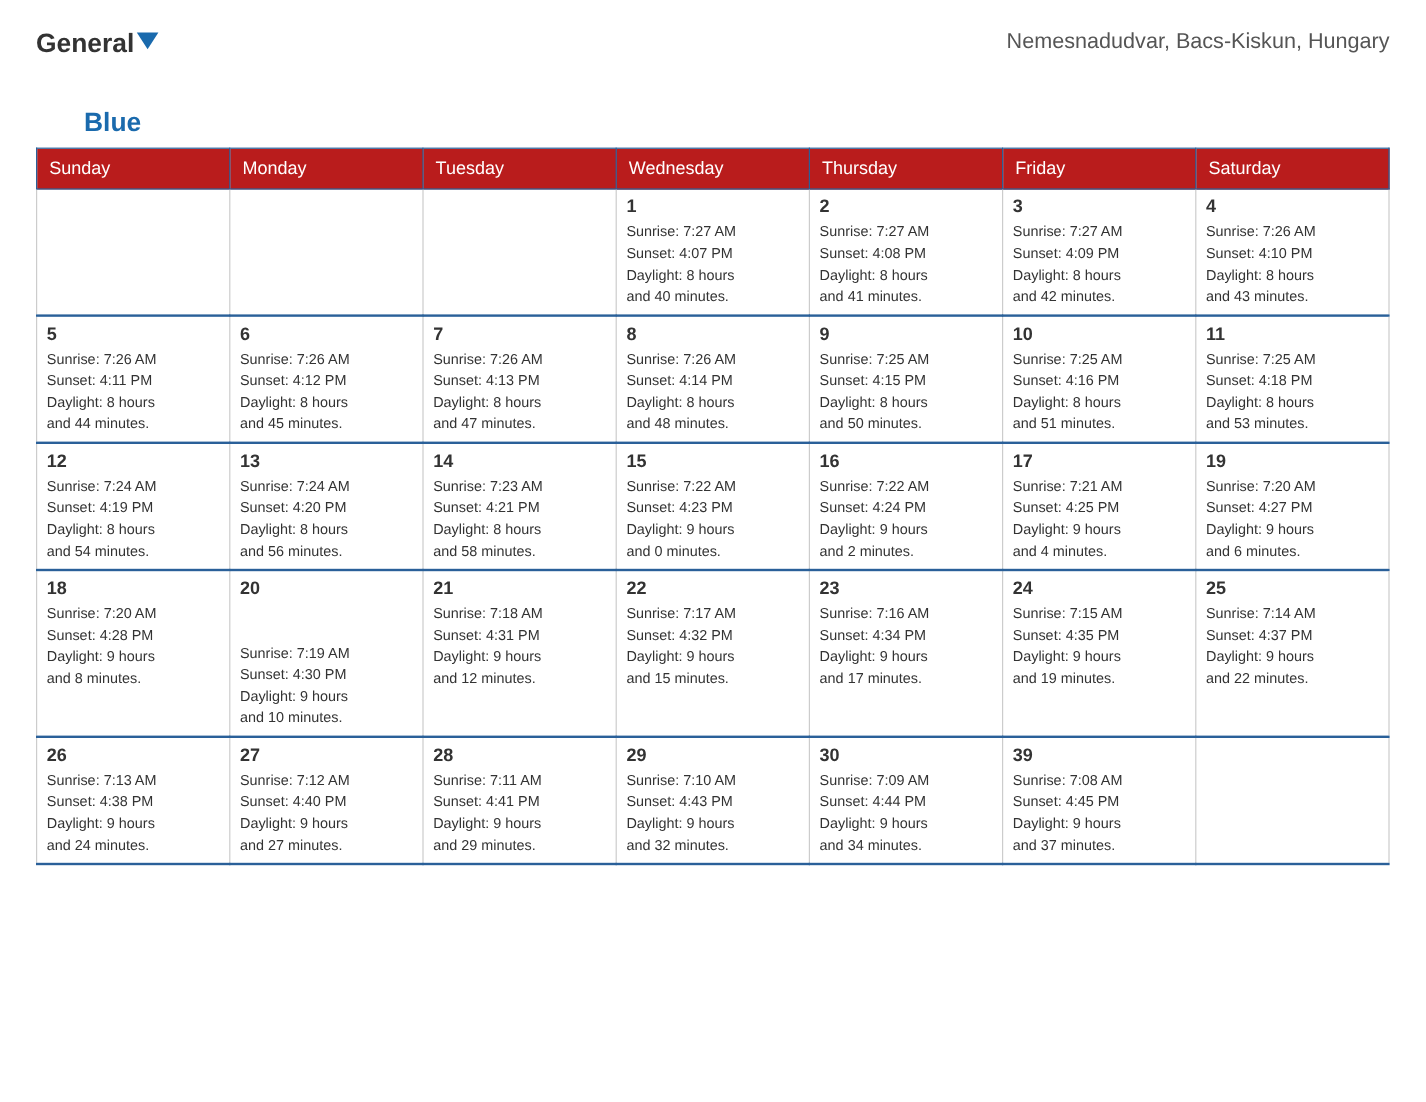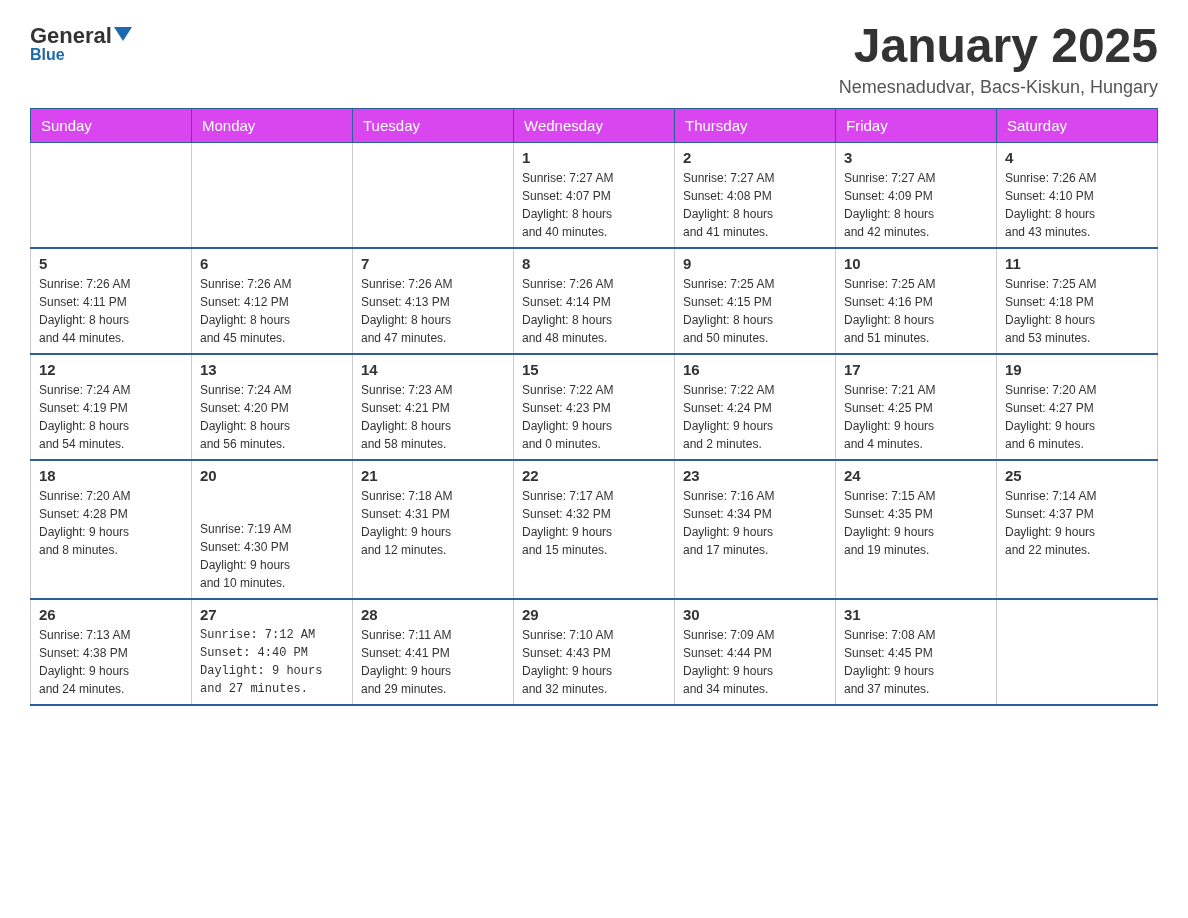--- a/index.html
+++ b/index.html
@@ -15,20 +15,21 @@
       display: flex;
       justify-content: space-between;
       align-items: flex-start;
       margin-bottom: 10px;
     }
     .logo {
       display: flex;
       flex-direction: column;
       align-items: flex-start;
       padding-top: 5px;
+      gap: 44px;
     }
     .logo-text {
       font-size: 22px;
       font-weight: bold;
       color: #333;
       line-height: 1;
     }
     .logo-triangle {
       display: inline-block;
       width: 0;
@@ -54,21 +55,21 @@
       font-size: 18px;
       color: #555;
       margin-top: 4px;
     }
     .calendar {
       width: 100%;
       border-collapse: collapse;
       margin-top: 8px;
     }
     .calendar thead tr th {
-      background-color: #d946ef;
+      background-color: #b91c1c;
       color: #fff;
       font-size: 15px;
       font-weight: normal;
       padding: 8px 10px;
       text-align: left;
       border: 1px solid #2a6099;
     }
     .calendar tbody tr td {
       vertical-align: top;
       border: 1px solid #ccc;
@@ -98,24 +99,23 @@
   </style>
 </head>
 <body>
 
 <div class="header">
   <div class="logo">
     <div style="display:flex;align-items:center;">
       <span class="logo-text">General</span>
       <span class="logo-triangle"></span>
     </div>
-    <span class="logo-text" style="color:#1a6aad;font-size:16px;">Blue</span>
+    <span class="logo-text" style="color:#1a6aad;font-size:22px;margin-left:40px;">Blue</span>
   </div>
   <div class="title-area">
-    <div class="month-title">January 2025</div>
     <div class="location">Nemesnadudvar, Bacs-Kiskun, Hungary</div>
   </div>
 </div>
 
 <table class="calendar">
   <thead>
     <tr>
     <th>Sunday</th>
         <th>Monday</th>
         <th>Tuesday</th>
@@ -315,21 +315,21 @@
       <tr>
         <td>
           <span class="day-number">26</span>
           <div class="day-info" style="white-space: pre-line;">Sunrise: 7:13 AM
 Sunset: 4:38 PM
 Daylight: 9 hours
 and 24 minutes.</div>
         </td>
         <td>
           <span class="day-number">27</span>
-          <div class="day-info" style="white-space: pre-line; font-family: Liberation Mono, monospace;">Sunrise: 7:12 AM
+          <div class="day-info" style="white-space: pre-line;">Sunrise: 7:12 AM
 Sunset: 4:40 PM
 Daylight: 9 hours
 and 27 minutes.</div>
         </td>
         <td>
           <span class="day-number">28</span>
           <div class="day-info" style="white-space: pre-line;">Sunrise: 7:11 AM
 Sunset: 4:41 PM
 Daylight: 9 hours
 and 29 minutes.</div>
@@ -342,21 +342,21 @@
 and 32 minutes.</div>
         </td>
         <td>
           <span class="day-number">30</span>
           <div class="day-info" style="white-space: pre-line;">Sunrise: 7:09 AM
 Sunset: 4:44 PM
 Daylight: 9 hours
 and 34 minutes.</div>
         </td>
         <td>
-          <span class="day-number">31</span>
+          <span class="day-number">39</span>
           <div class="day-info" style="white-space: pre-line;">Sunrise: 7:08 AM
 Sunset: 4:45 PM
 Daylight: 9 hours
 and 37 minutes.</div>
         </td>
         <td class="empty-cell"></td>
       </tr>
     </tbody>
 </table>
 

